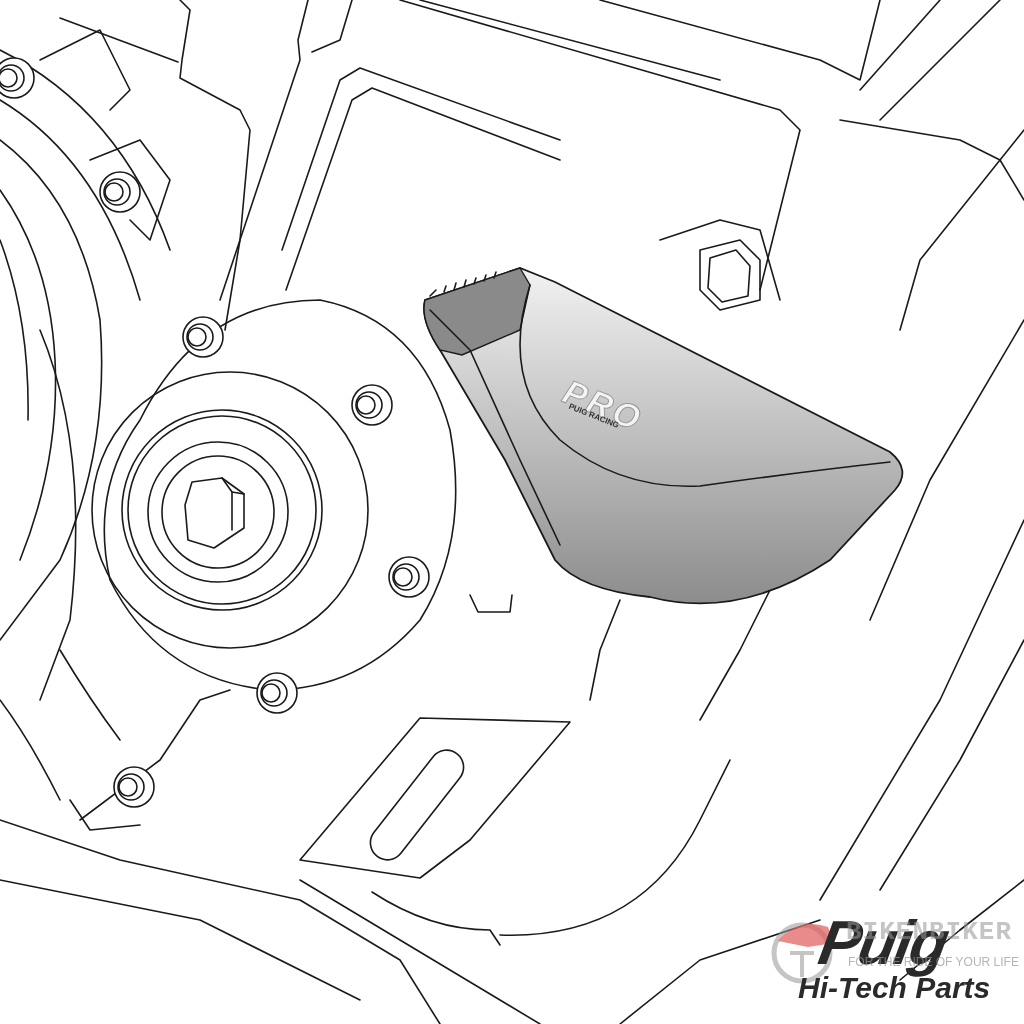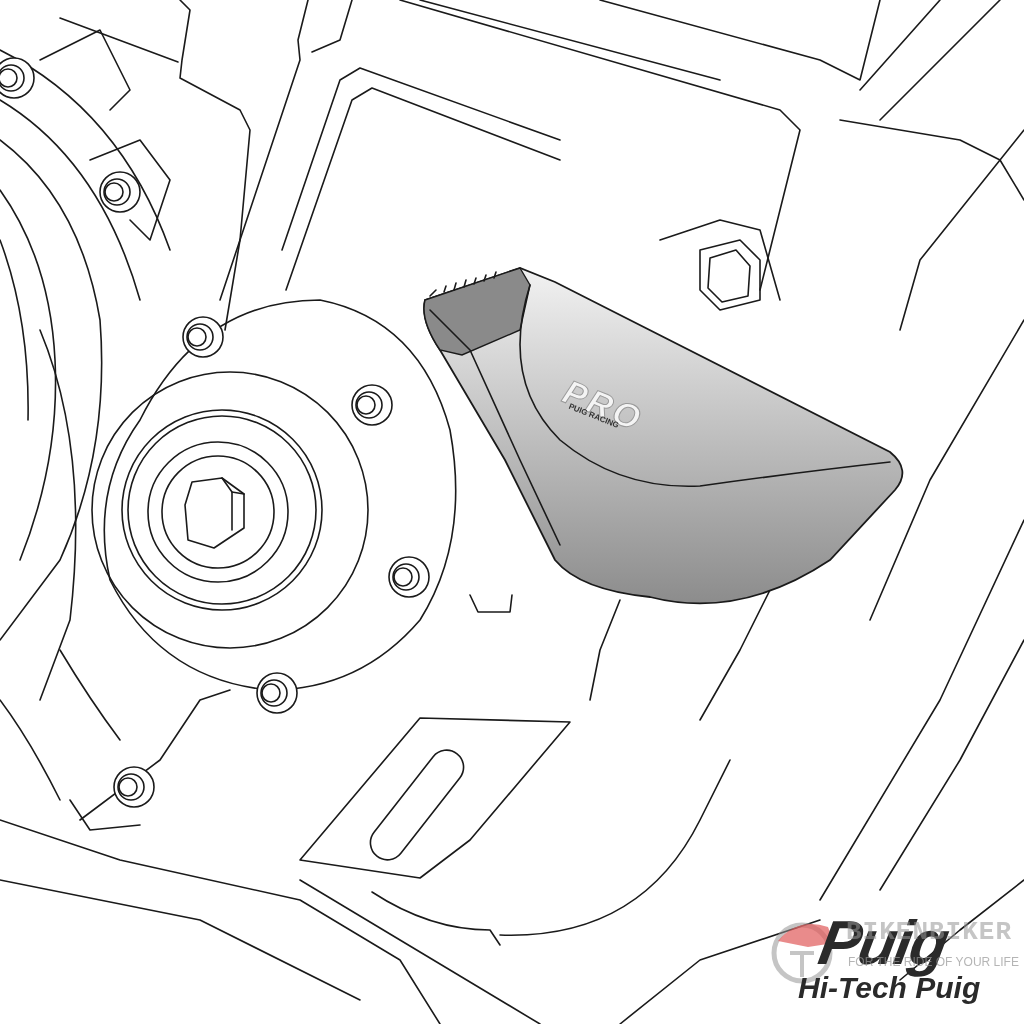--- a/index.html
+++ b/index.html
@@ -146,15 +146,15 @@
 
   <div class="logo-wrap">
     <svg width="80" height="80" viewBox="0 0 80 80" style="left:0;top:8px">
       <circle cx="34" cy="40" r="28" fill="none" stroke="rgba(150,150,150,0.55)" stroke-width="5"></circle>
       <path d="M10 28 Q30 4 60 14 L66 30 L40 34 Z" fill="rgba(224,90,90,0.7)"></path>
       <path d="M22 40 L46 40 M34 40 L34 64" stroke="rgba(150,150,150,0.55)" stroke-width="4"></path>
     </svg>
     <div class="brand">Puig</div>
     <div class="wm">BIKENBIKER</div>
     <div class="wm-sub">FOR THE RIDE OF YOUR LIFE</div>
-    <div class="tagline">Hi-Tech Puig</div>
+    <div class="tagline">Hi-Tech Parts</div>
   </div>
 </div>
 
 </body></html>

